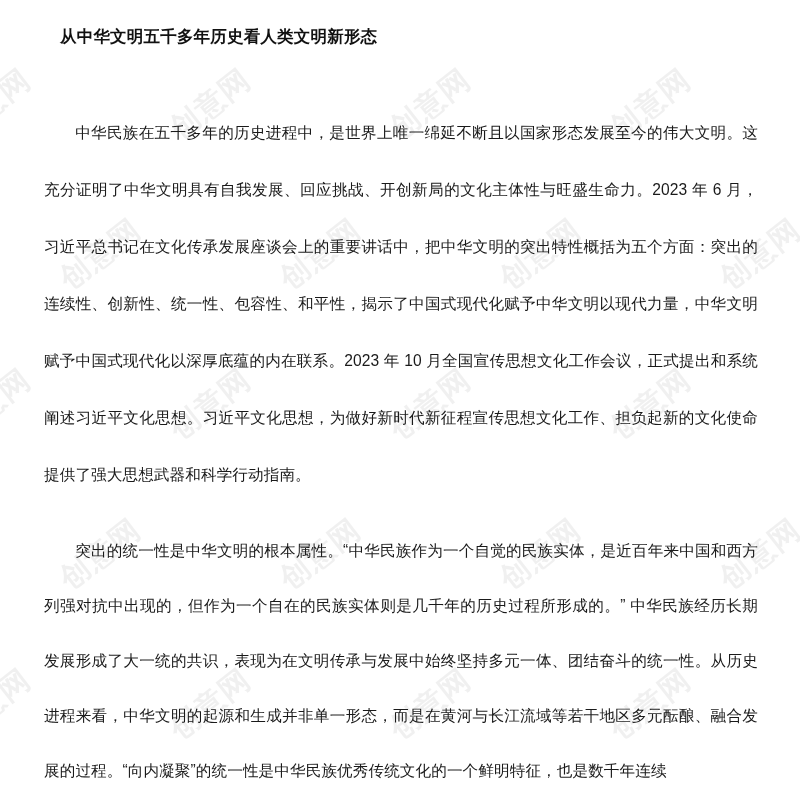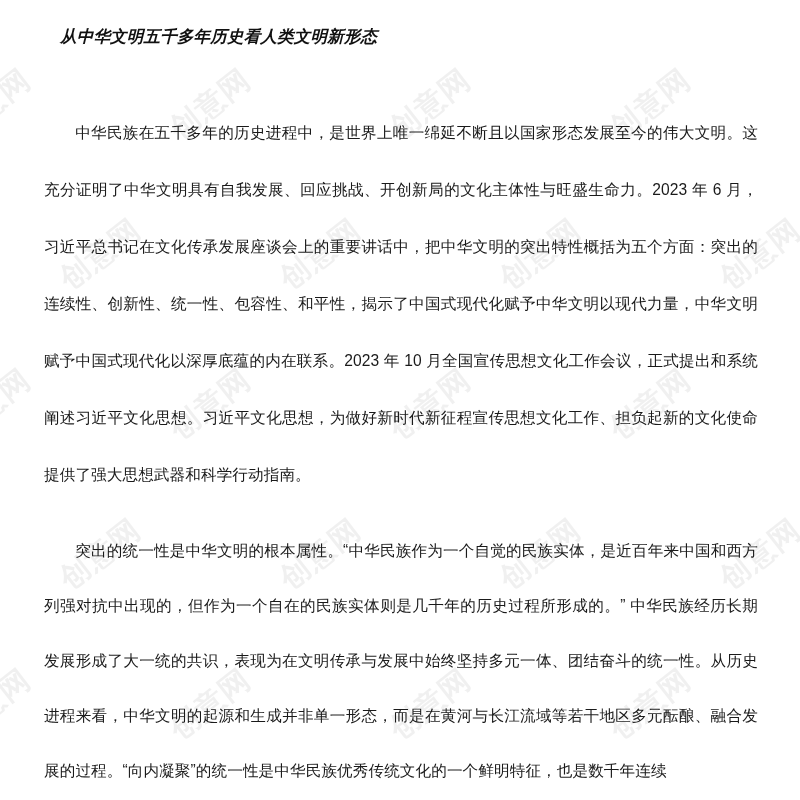--- a/index.html
+++ b/index.html
@@ -66,21 +66,20 @@
 
   #doc-title {
     position: absolute;
     left: 60px;
     top: 26px;
     font-size: 16.5px;
     font-weight: 700;
     color: #111111;
     letter-spacing: 0.2px;
     white-space: nowrap;
-    font-style: italic;
   }
 
   #body-text {
     position: absolute;
     left: 26px;
     top: 86px;
     width: 750px;
   }
 
   .para {

